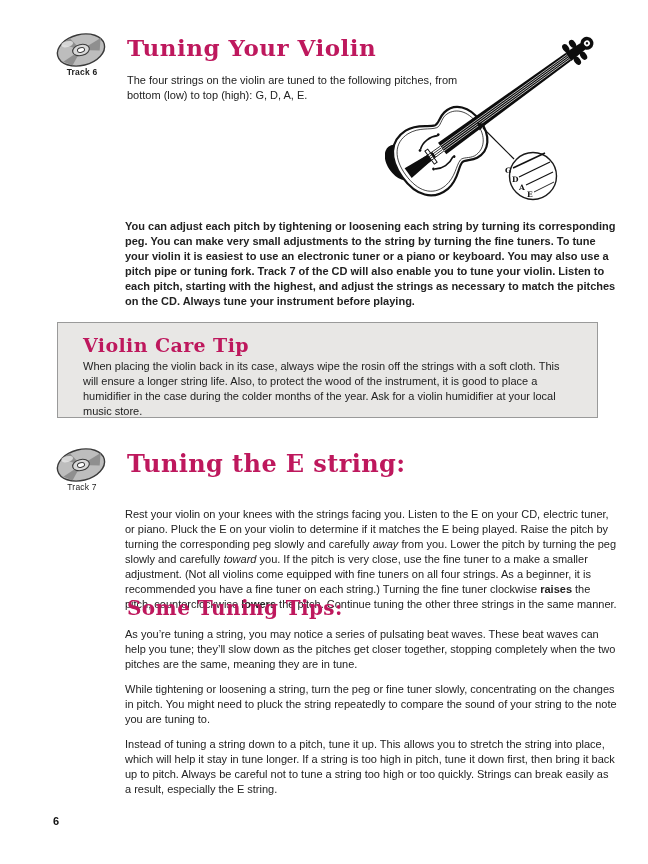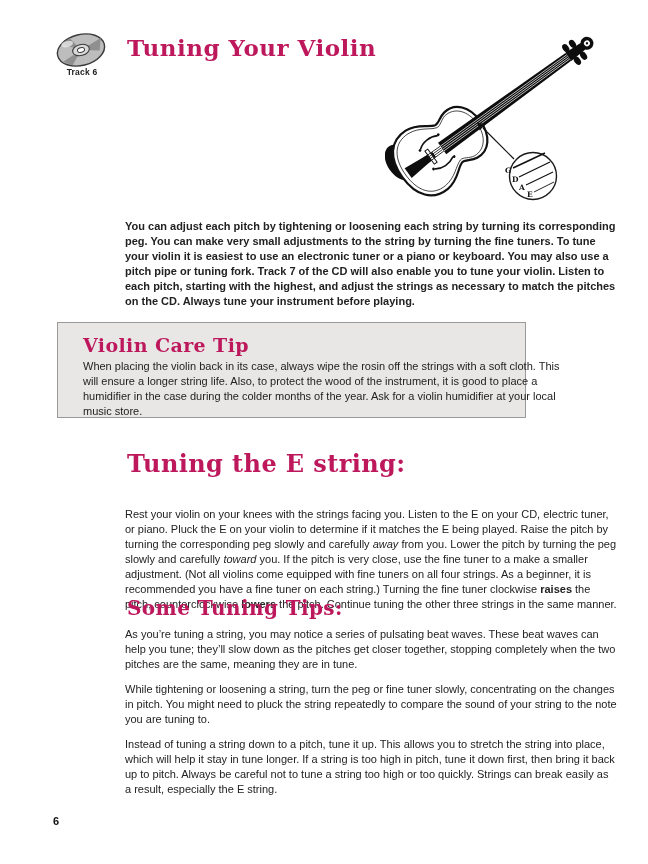--- a/index.html
+++ b/index.html
@@ -20,21 +20,21 @@
   .track-block svg { display: block; margin: 0 auto; }
 
   .h1-title { position: absolute; left: 127px; top: 34px; font-size: 23px; letter-spacing: 0.5px; }
   .intro { position: absolute; left: 127px; top: 73px; width: 362px; }
 
   .violin-wrap { position: absolute; left: 385px; top: 26px; width: 263px; height: 194px; }
 
   .para-1 { position: absolute; left: 125px; top: 219px; width: 492px; font-weight: bold; }
 
   .care-box {
-    position: absolute; left: 57px; top: 322px; width: 469px; height: 96px;
+    position: absolute; left: 57px; top: 322px; width: 541px; height: 96px;
     background: #e8e7e5; border: 1px solid #9a9a9a; box-sizing: border-box;
   }
   .care-box .care-title { position: absolute; left: 25px; top: 11px; font-size: 19px; letter-spacing: 0.4px; }
   .care-box .care-body { position: absolute; left: 25px; top: 36px; width: 492px; }
 
   .h2-estring { position: absolute; left: 127px; top: 449px; font-size: 24px; letter-spacing: 0.4px; }
   .para-estring { position: absolute; left: 125px; top: 499px; width: 492px; margin-top: 8px; }
   .para-estring i { font-style: italic; }
   .para-estring b { font-weight: bold; }
 
@@ -59,20 +59,21 @@
         <ellipse cx="28" cy="19" rx="8.5" ry="5.5" fill="#d9d9d9" stroke="#3a3a3a" stroke-width="1.1"></ellipse>
         <ellipse cx="28" cy="19" rx="3.6" ry="2.3" fill="#ffffff" stroke="#3a3a3a" stroke-width="1"></ellipse>
         <ellipse cx="16" cy="10" rx="6" ry="3" fill="#e6e6e6" opacity="0.8"></ellipse>
       </g>
     </svg>
     <span class="track-label">Track 6</span>
   </div>
 
   <h1 class="serif-head h1-title">Tuning Your Violin</h1>
 
+  <p class="body-text intro">The four strings on the violin are tuned to the following pitches, from bottom (low) to top (high): G, D, A, E.</p>
 
   <div class="violin-wrap">
     <svg width="263" height="194" viewBox="385 26 263 194">
 
       <g transform="translate(447,145) rotate(54)">
 
         <ellipse cx="-13" cy="48" rx="20" ry="13" fill="#0d0d0d"></ellipse>
 
         <path d="M 0,55
                  C -23,55 -37,44 -36,25
@@ -152,20 +153,34 @@
     </svg>
   </div>
 
   <p class="body-text para-1">You can adjust each pitch by tightening or loosening each string by turning its corresponding peg. You can make very small adjustments to the string by turning the fine tuners. To tune your violin it is easiest to use an electronic tuner or a piano or keyboard. You may also use a pitch pipe or tuning fork. Track 7 of the CD will also enable you to tune your violin. Listen to each pitch, starting with the highest, and adjust the strings as necessary to match the pitches on the CD. Always tune your instrument before playing.</p>
 
   <div class="care-box">
     <h2 class="serif-head care-title">Violin Care Tip</h2>
     <p class="body-text care-body">When placing the violin back in its case, always wipe the rosin off the strings with a soft cloth. This will ensure a longer string life. Also, to protect the wood of the instrument, it is good to place a humidifier in the case during the colder months of the year. Ask for a violin humidifier at your local music store.</p>
   </div>
 
+  <div class="track-block" style="left:51px; top:446px;">
+    <svg width="58" height="38" viewBox="0 0 58 38">
+      <g transform="rotate(-14 28 19)">
+        <ellipse cx="28" cy="19" rx="24" ry="15.5" fill="#bdbdbd" stroke="#3a3a3a" stroke-width="1.4"></ellipse>
+        <path d="M28,19 L50,12 L46,24 Z" fill="#8f8f8f"></path>
+        <path d="M28,19 L10,8 L20,5 Z" fill="#8f8f8f"></path>
+        <path d="M28,19 L16,32 L8,26 Z" fill="#8f8f8f"></path>
+        <ellipse cx="28" cy="19" rx="8.5" ry="5.5" fill="#d9d9d9" stroke="#3a3a3a" stroke-width="1.1"></ellipse>
+        <ellipse cx="28" cy="19" rx="3.6" ry="2.3" fill="#ffffff" stroke="#3a3a3a" stroke-width="1"></ellipse>
+        <ellipse cx="16" cy="10" rx="6" ry="3" fill="#e6e6e6" opacity="0.8"></ellipse>
+      </g>
+    </svg>
+    <span class="track-label">Track 7</span>
+  </div>
 
   <h2 class="serif-head h2-estring">Tuning the E string:</h2>
   <p class="body-text para-estring"><span>Rest your violin on your knees with the strings facing you. Listen to the E on your CD, electric tuner, or piano. Pluck the E on your violin to determine if it matches the E being played. Raise the pitch by turning the corresponding peg slowly and carefully </span><i>away</i><span> from you. Lower the pitch by turning the peg slowly and carefully </span><i>toward</i><span> you. If the pitch is very close, use the fine tuner to a make a smaller adjustment. (Not all violins come equipped with fine tuners on all four strings. As a beginner, it is recommended you have a fine tuner on each string.) Turning the fine tuner clockwise </span><b>raises</b><span> the pitch, counterclockwise </span><b>lowers</b><span> the pitch. Continue tuning the other three strings in the same manner.</span></p>
 
   <h2 class="serif-head h3-tips">Some Tuning Tips:</h2>
   <div class="tips-col">
     <p class="body-text">As you’re tuning a string, you may notice a series of pulsating beat waves. These beat waves can help you tune; they’ll slow down as the pitches get closer together, stopping completely when the two pitches are the same, meaning they are in tune.</p>
     <p class="body-text">While tightening or loosening a string, turn the peg or fine tuner slowly, concentrating on the changes in pitch. You might need to pluck the string repeatedly to compare the sound of your string to the note you are tuning to.</p>
     <p class="body-text">Instead of tuning a string down to a pitch, tune it up. This allows you to stretch the string into place, which will help it stay in tune longer. If a string is too high in pitch, tune it down first, then bring it back up to pitch. Always be careful not to tune a string too high or too quickly. Strings can break easily as a result, especially the E string.</p>
   </div>

